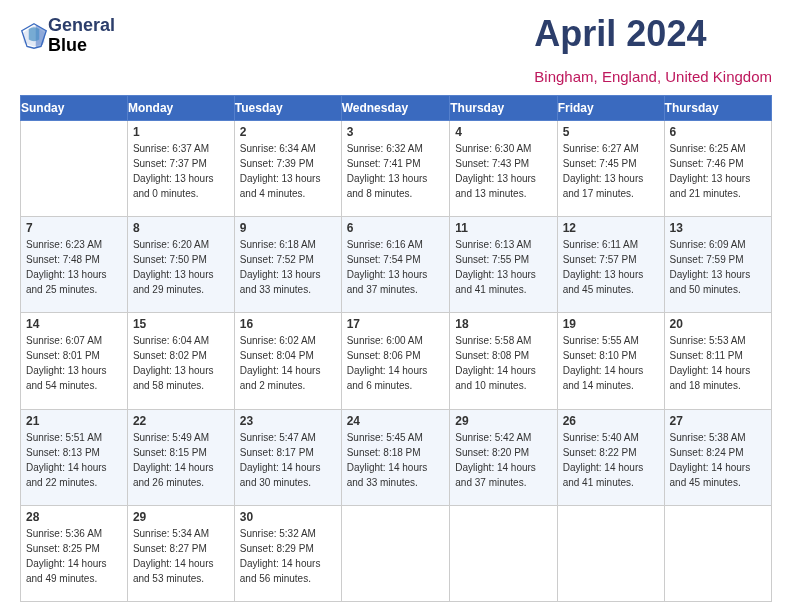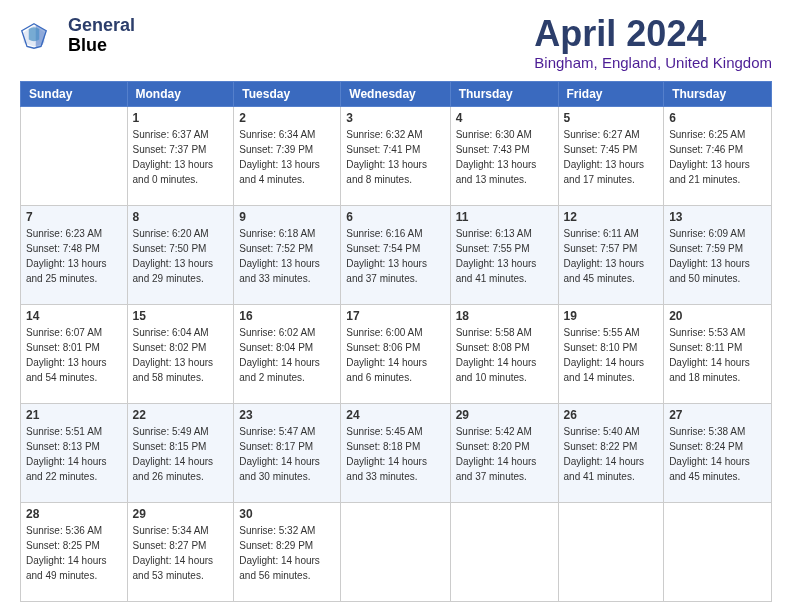--- a/index.html
+++ b/index.html
@@ -19,21 +19,21 @@
     }
     .header {
       display: flex;
       justify-content: space-between;
       align-items: flex-start;
       margin-bottom: 10px;
     }
     .logo {
       display: flex;
       align-items: center;
-      gap: 20px;
+      gap: 0;
     }
     .logo-text {
       font-size: 18px;
       font-weight: bold;
       color: #2c3e6b;
       line-height: 1.1;
     }
     .logo-text span {
       color: #000000;
     }
@@ -44,34 +44,34 @@
     .title-block {
     }
     .month-title {
       font-size: 36px;
       font-weight: bold;
       color: #2c3e6b;
       line-height: 1;
     }
     .location {
       font-size: 15px;
-      color: #4c1d95;
-      margin-top: 2px;
+      color: #be185d;
+      margin-top: 16px;
     }
     table {
       width: 100%;
       border-collapse: collapse;
       flex: 1;
     }
     thead tr th {
       background: #3a6abf;
       color: #fff;
       font-size: 12px;
       font-weight: bold;
-      padding: 5px 8px;
+      padding: 5px 0;
       text-align: left;
       border: 1px solid #5580cc;
     }
     tbody tr td {
       border: 1px solid #ccc;
       padding: 4px 5px;
       vertical-align: top;
       font-size: 9.5px;
       color: #333;
       width: 113px;

